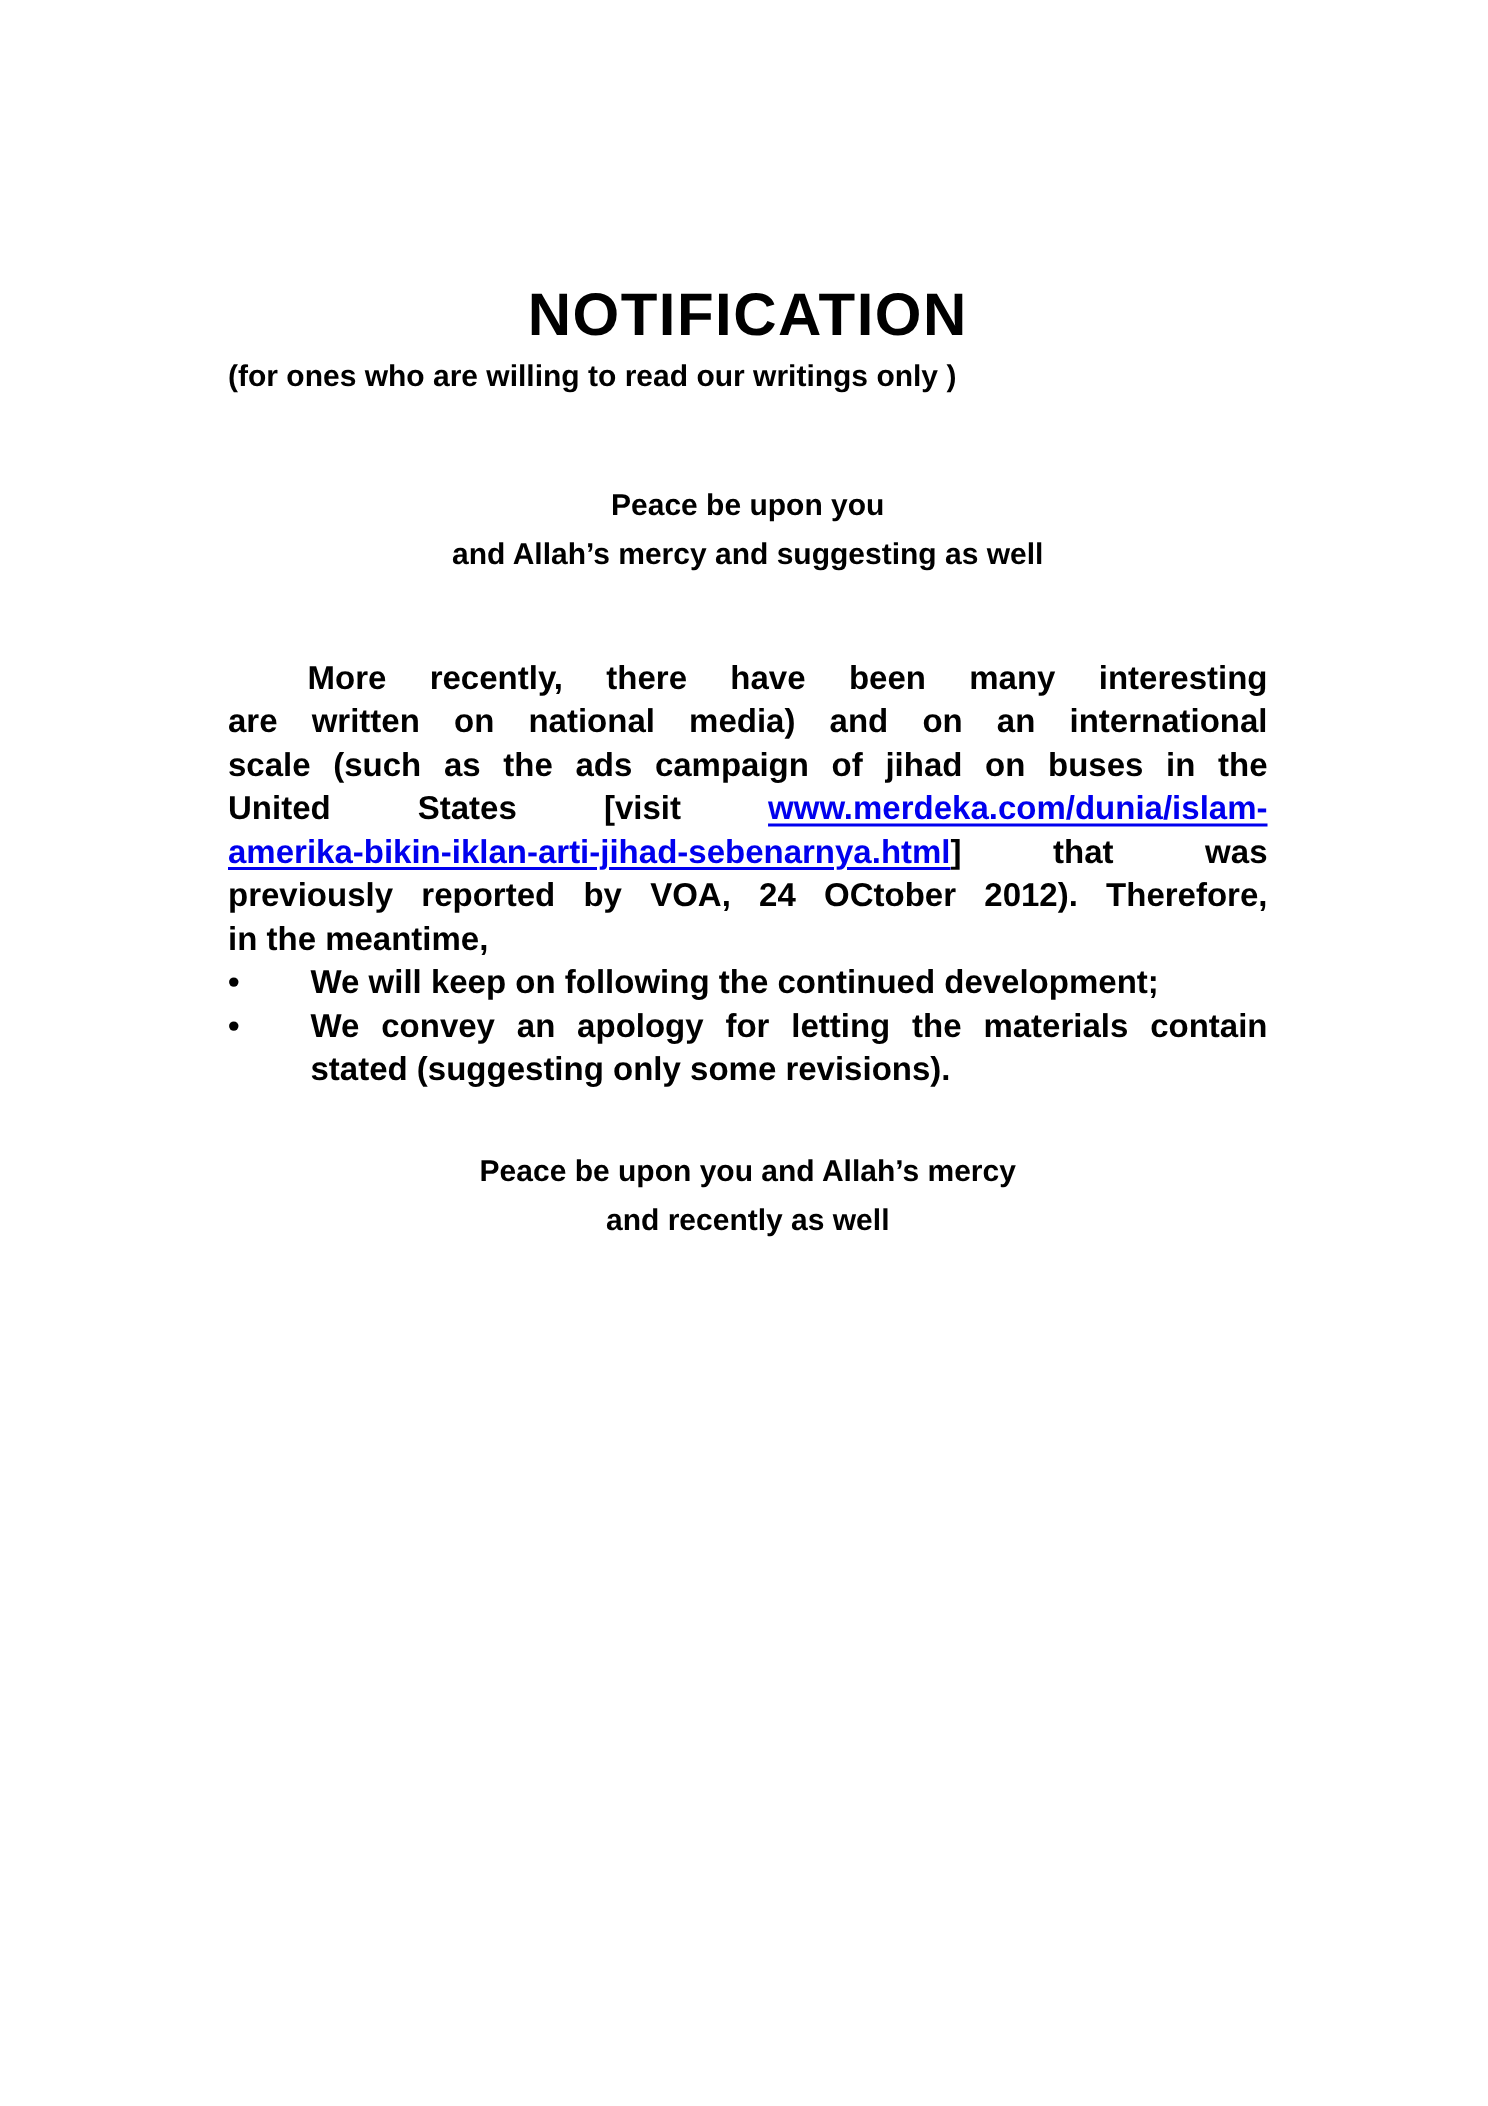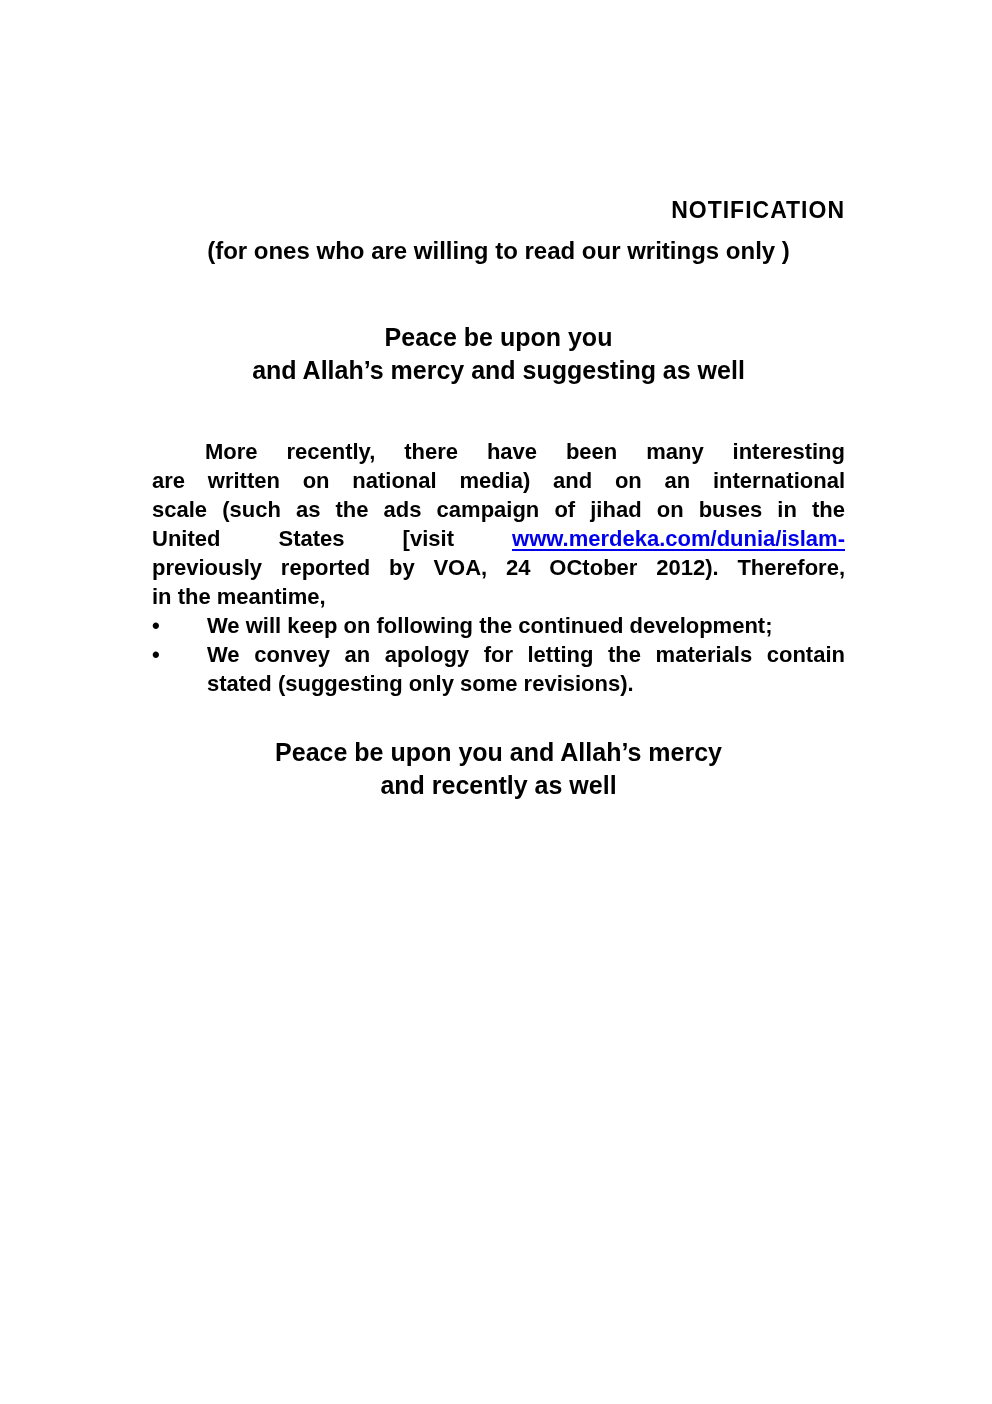--- a/index.html
+++ b/index.html
@@ -13,35 +13,34 @@
     color: #000000;
     overflow: hidden;
   }
   .column {
     position: absolute;
     left: 152px;
     top: 192px;
     width: 693px;
   }
   .doc-title {
-    text-align: right;
-    font-size: 23px;
+    text-align: center;
+    font-size: 40px;
     line-height: 36px;
     letter-spacing: 1px;
     margin: 0;
   }
   .doc-subtitle {
-    text-align: center;
-    font-size: 24px;
+    font-size: 20px;
     line-height: 28px;
     margin-top: 9px;
   }
   .salutation {
     text-align: center;
-    font-size: 25px;
+    font-size: 20px;
     line-height: 33px;
   }
   .salutation.opening { margin-top: 56px; }
   .salutation.closing { margin-top: 38px; }
   .body-text {
     margin-top: 50px;
     font-size: 22px;
     line-height: 29px;
   }
   .line {
@@ -85,20 +84,21 @@
       <div>Peace be upon you</div>
       <div>and Allah’s mercy and suggesting as well</div>
     </div>
 
     <div class="body-text">
       <div id="paragraph">
           <div class="line justify indent"><span>More recently, there have been many interesting</span></div>
           <div class="line justify"><span>are written on national media) and on an international</span></div>
           <div class="line justify"><span>scale (such as the ads campaign of jihad on buses in the</span></div>
           <div class="line justify"><span>United States [visit </span><a class="doc-link" href="#">www.merdeka.com/dunia/islam-</a></div>
+          <div class="line justify"><a class="doc-link" href="#">amerika-bikin-iklan-arti-jihad-sebenarnya.html</a><span>] that was</span></div>
           <div class="line justify"><span>previously reported by VOA, 24 OCtober 2012). Therefore,</span></div>
           <div class="line natural"><span>in the meantime,</span></div>
         </div>
       <div id="bullets">
           <div class="bullet-row">
             <div class="bullet-marker">•</div>
             <div class="bullet-content">
               <div class="line natural"><span>We will keep on following the continued development;</span></div>
             </div>
           </div>

